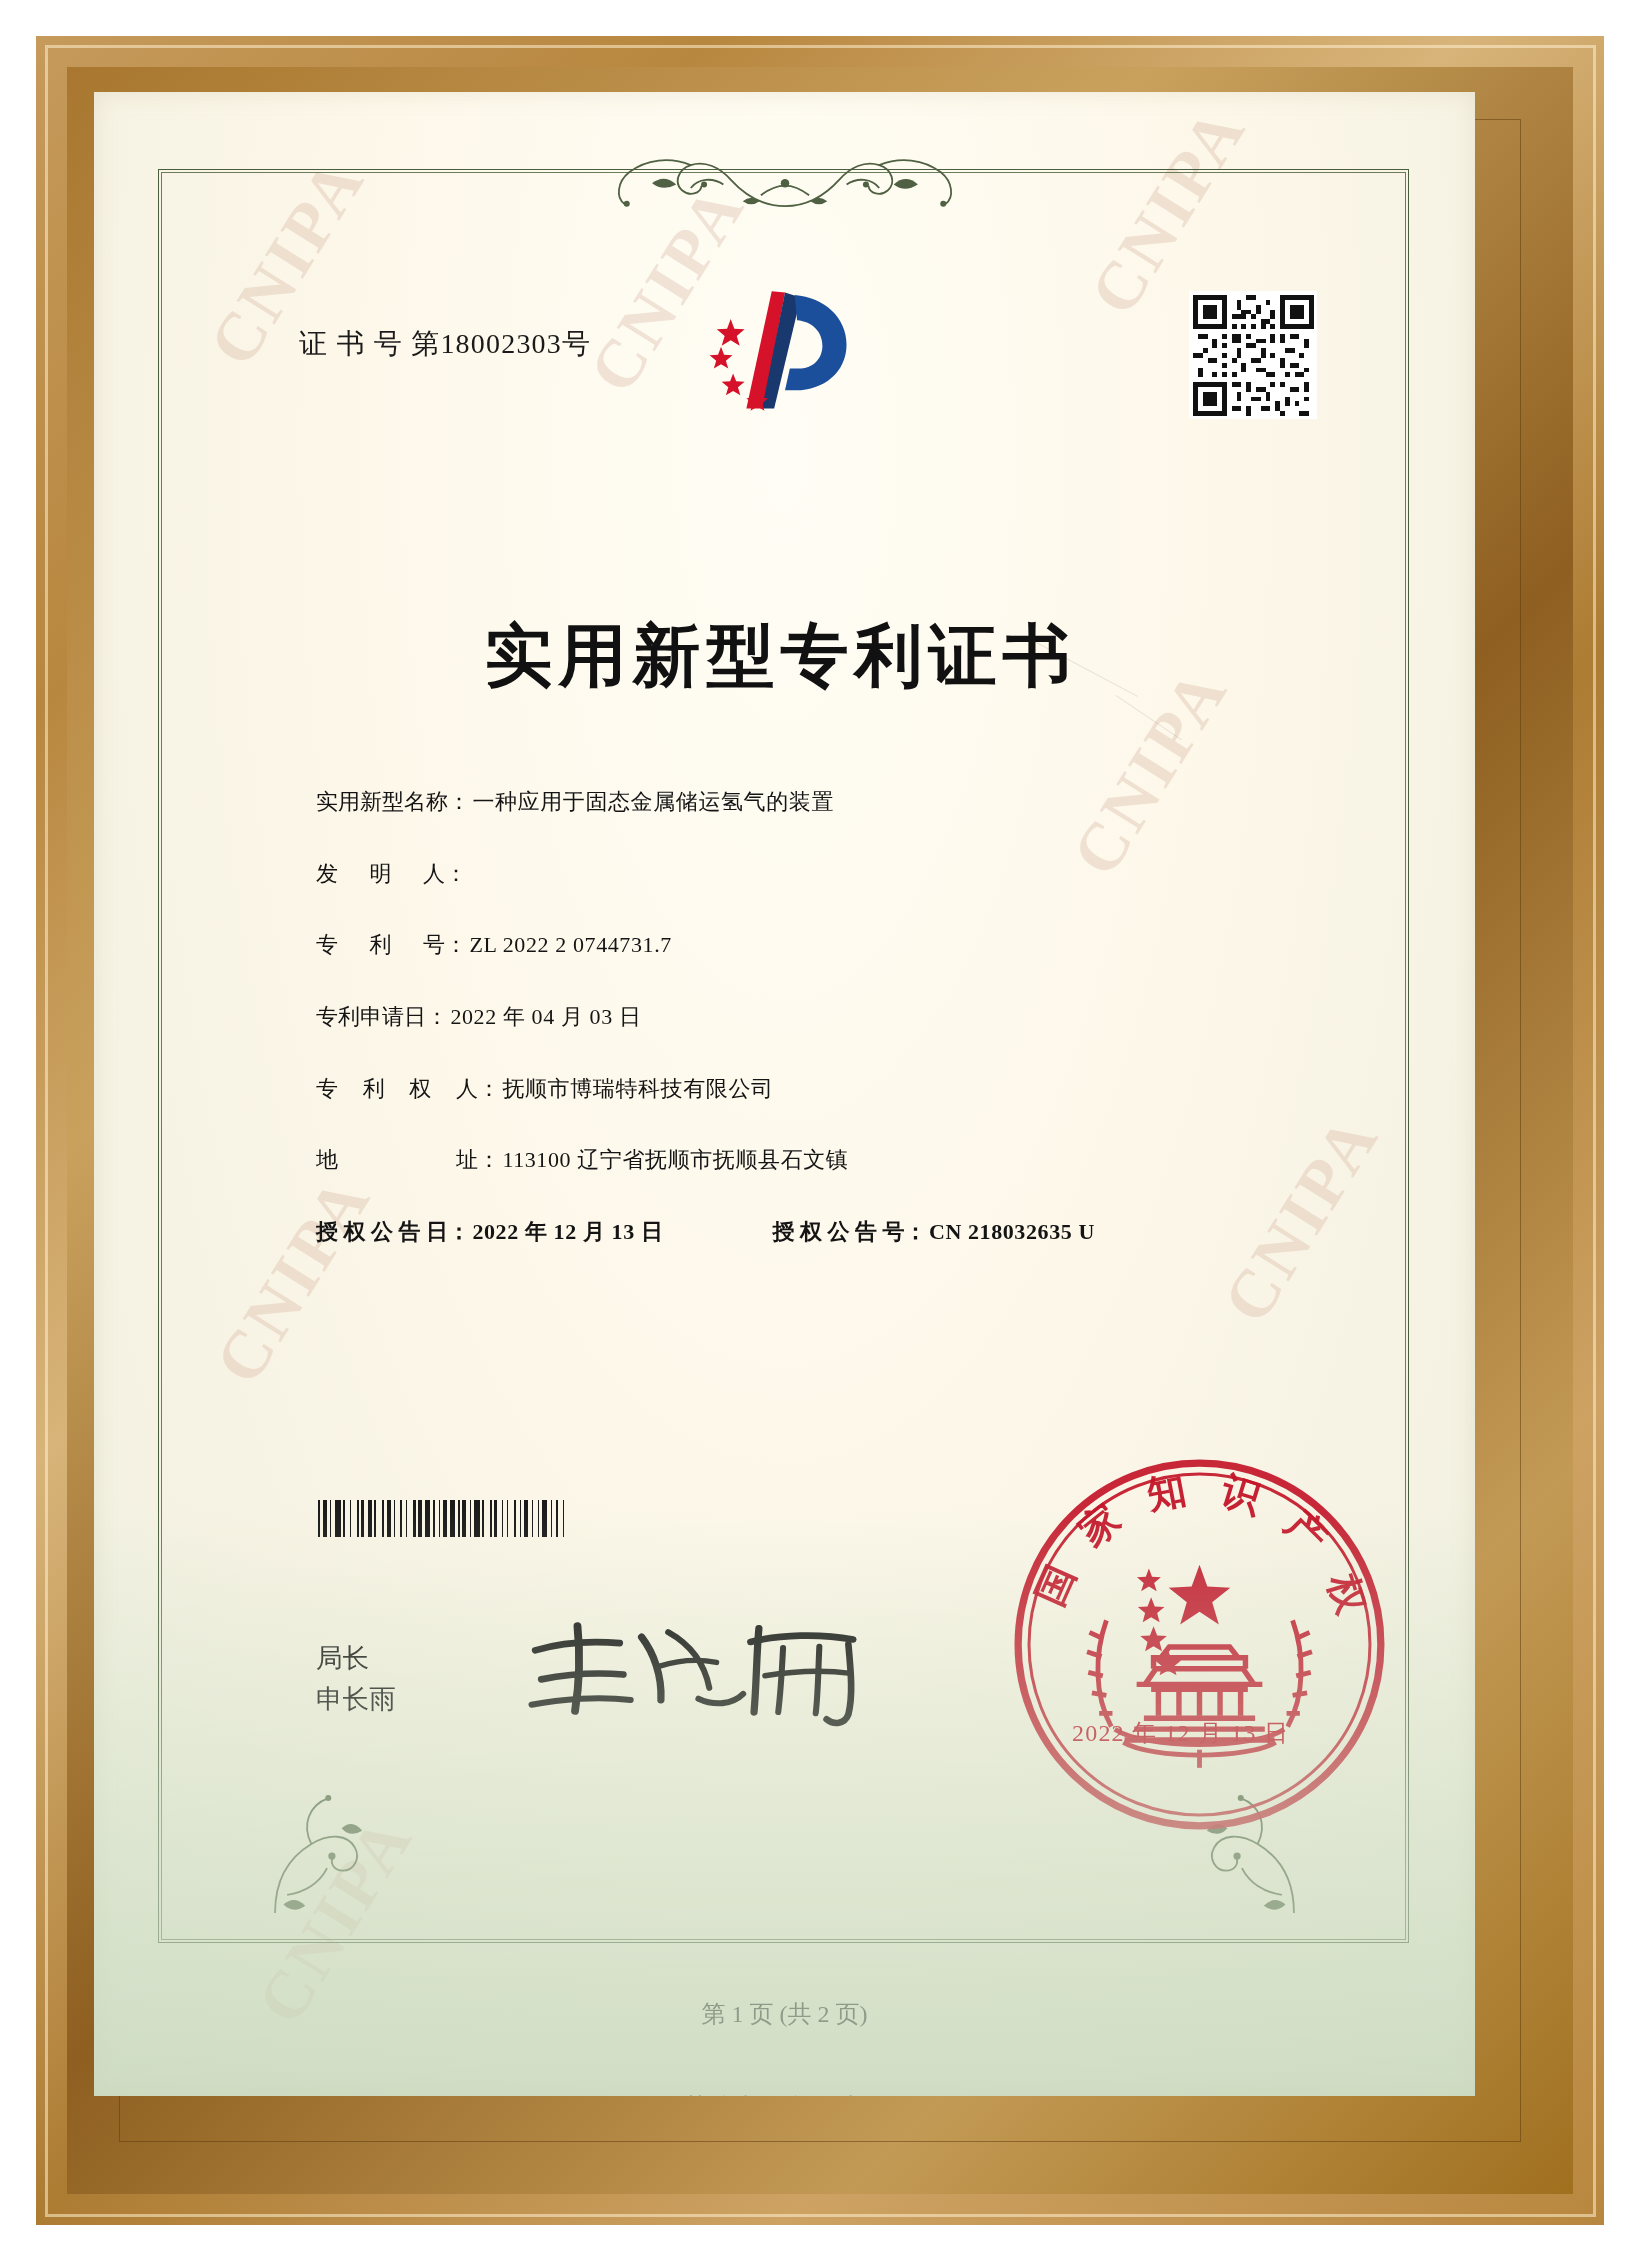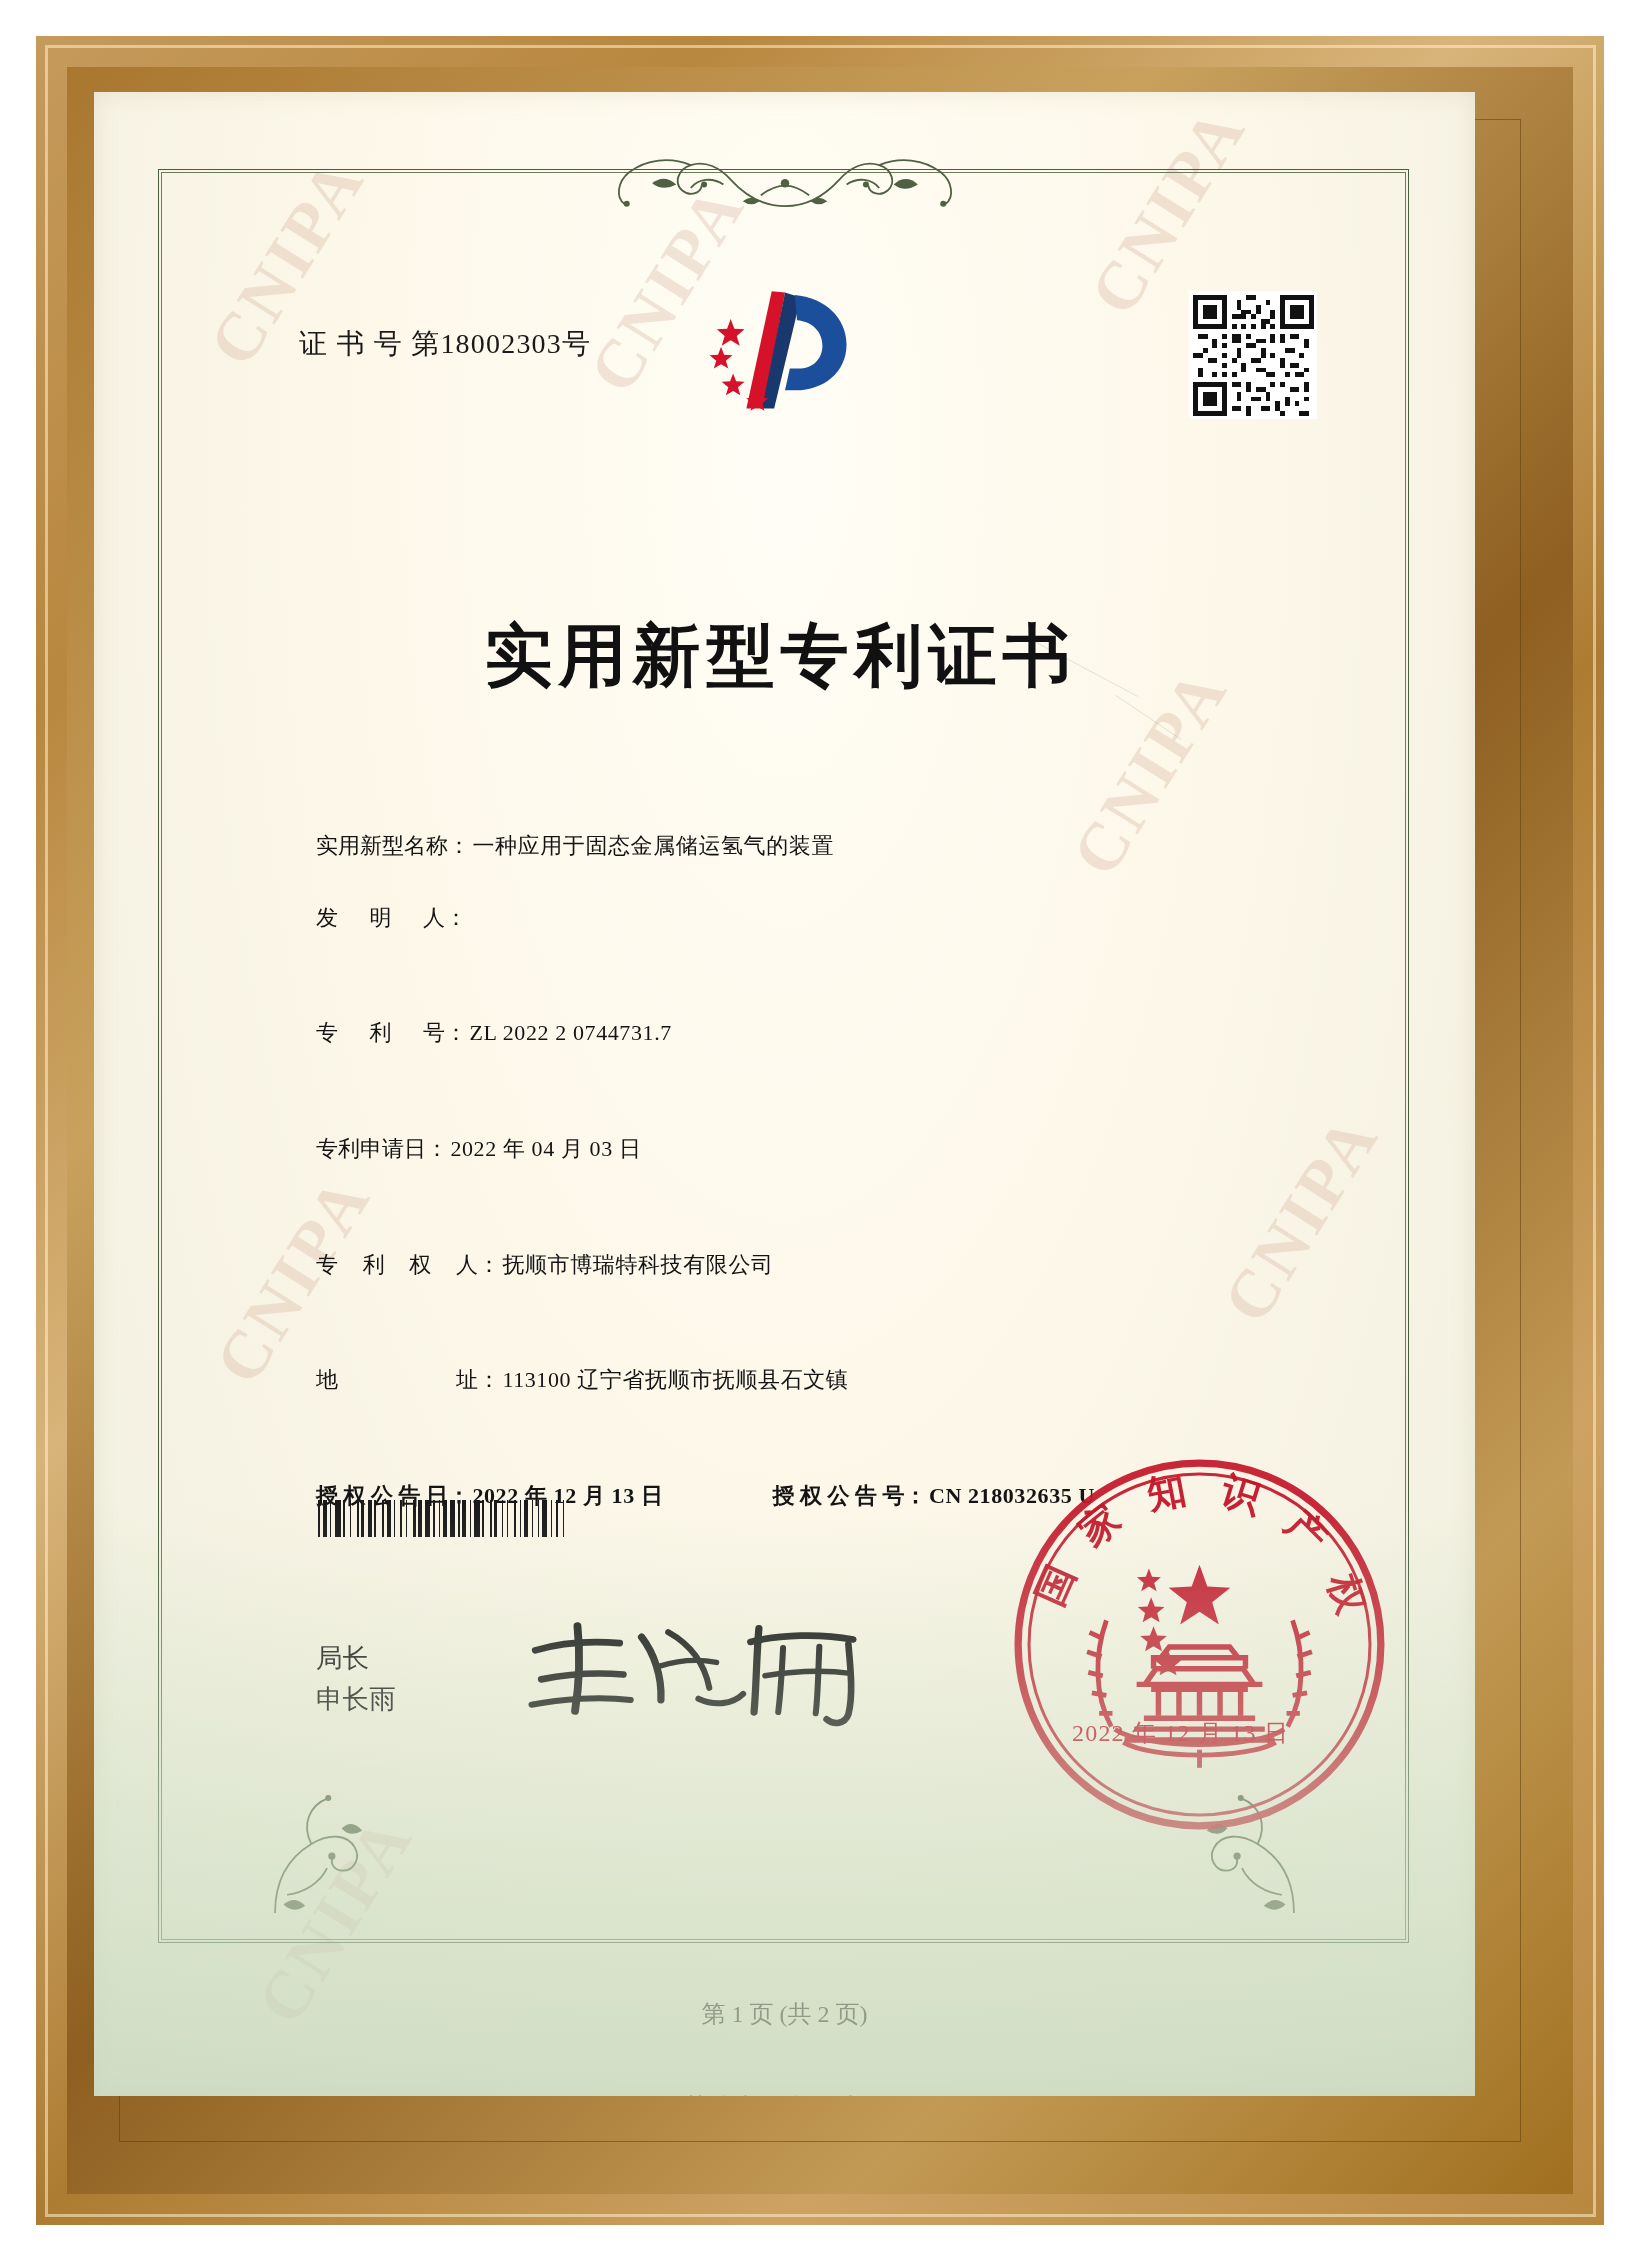--- a/index.html
+++ b/index.html
@@ -205,21 +205,20 @@
   .field-label.spread5 {
     display: inline-block;
     width: 162px;
     text-align: justify;
     text-align-last: justify;
   }
   .field-sep { flex: 0 0 auto; padding: 0 2.4px 0 0; }
   .field-value {
     flex: 0 1 auto;
     letter-spacing: 0.6px;
-    margin-top: 44px;
   }
   .field-row.pub {
     margin-bottom: 0;
     font-weight: bold;
   }
   .pub-gap { display: inline-block; width: 109px; }
 
   .paragraphs {
     position: absolute;
     left: 222px;

